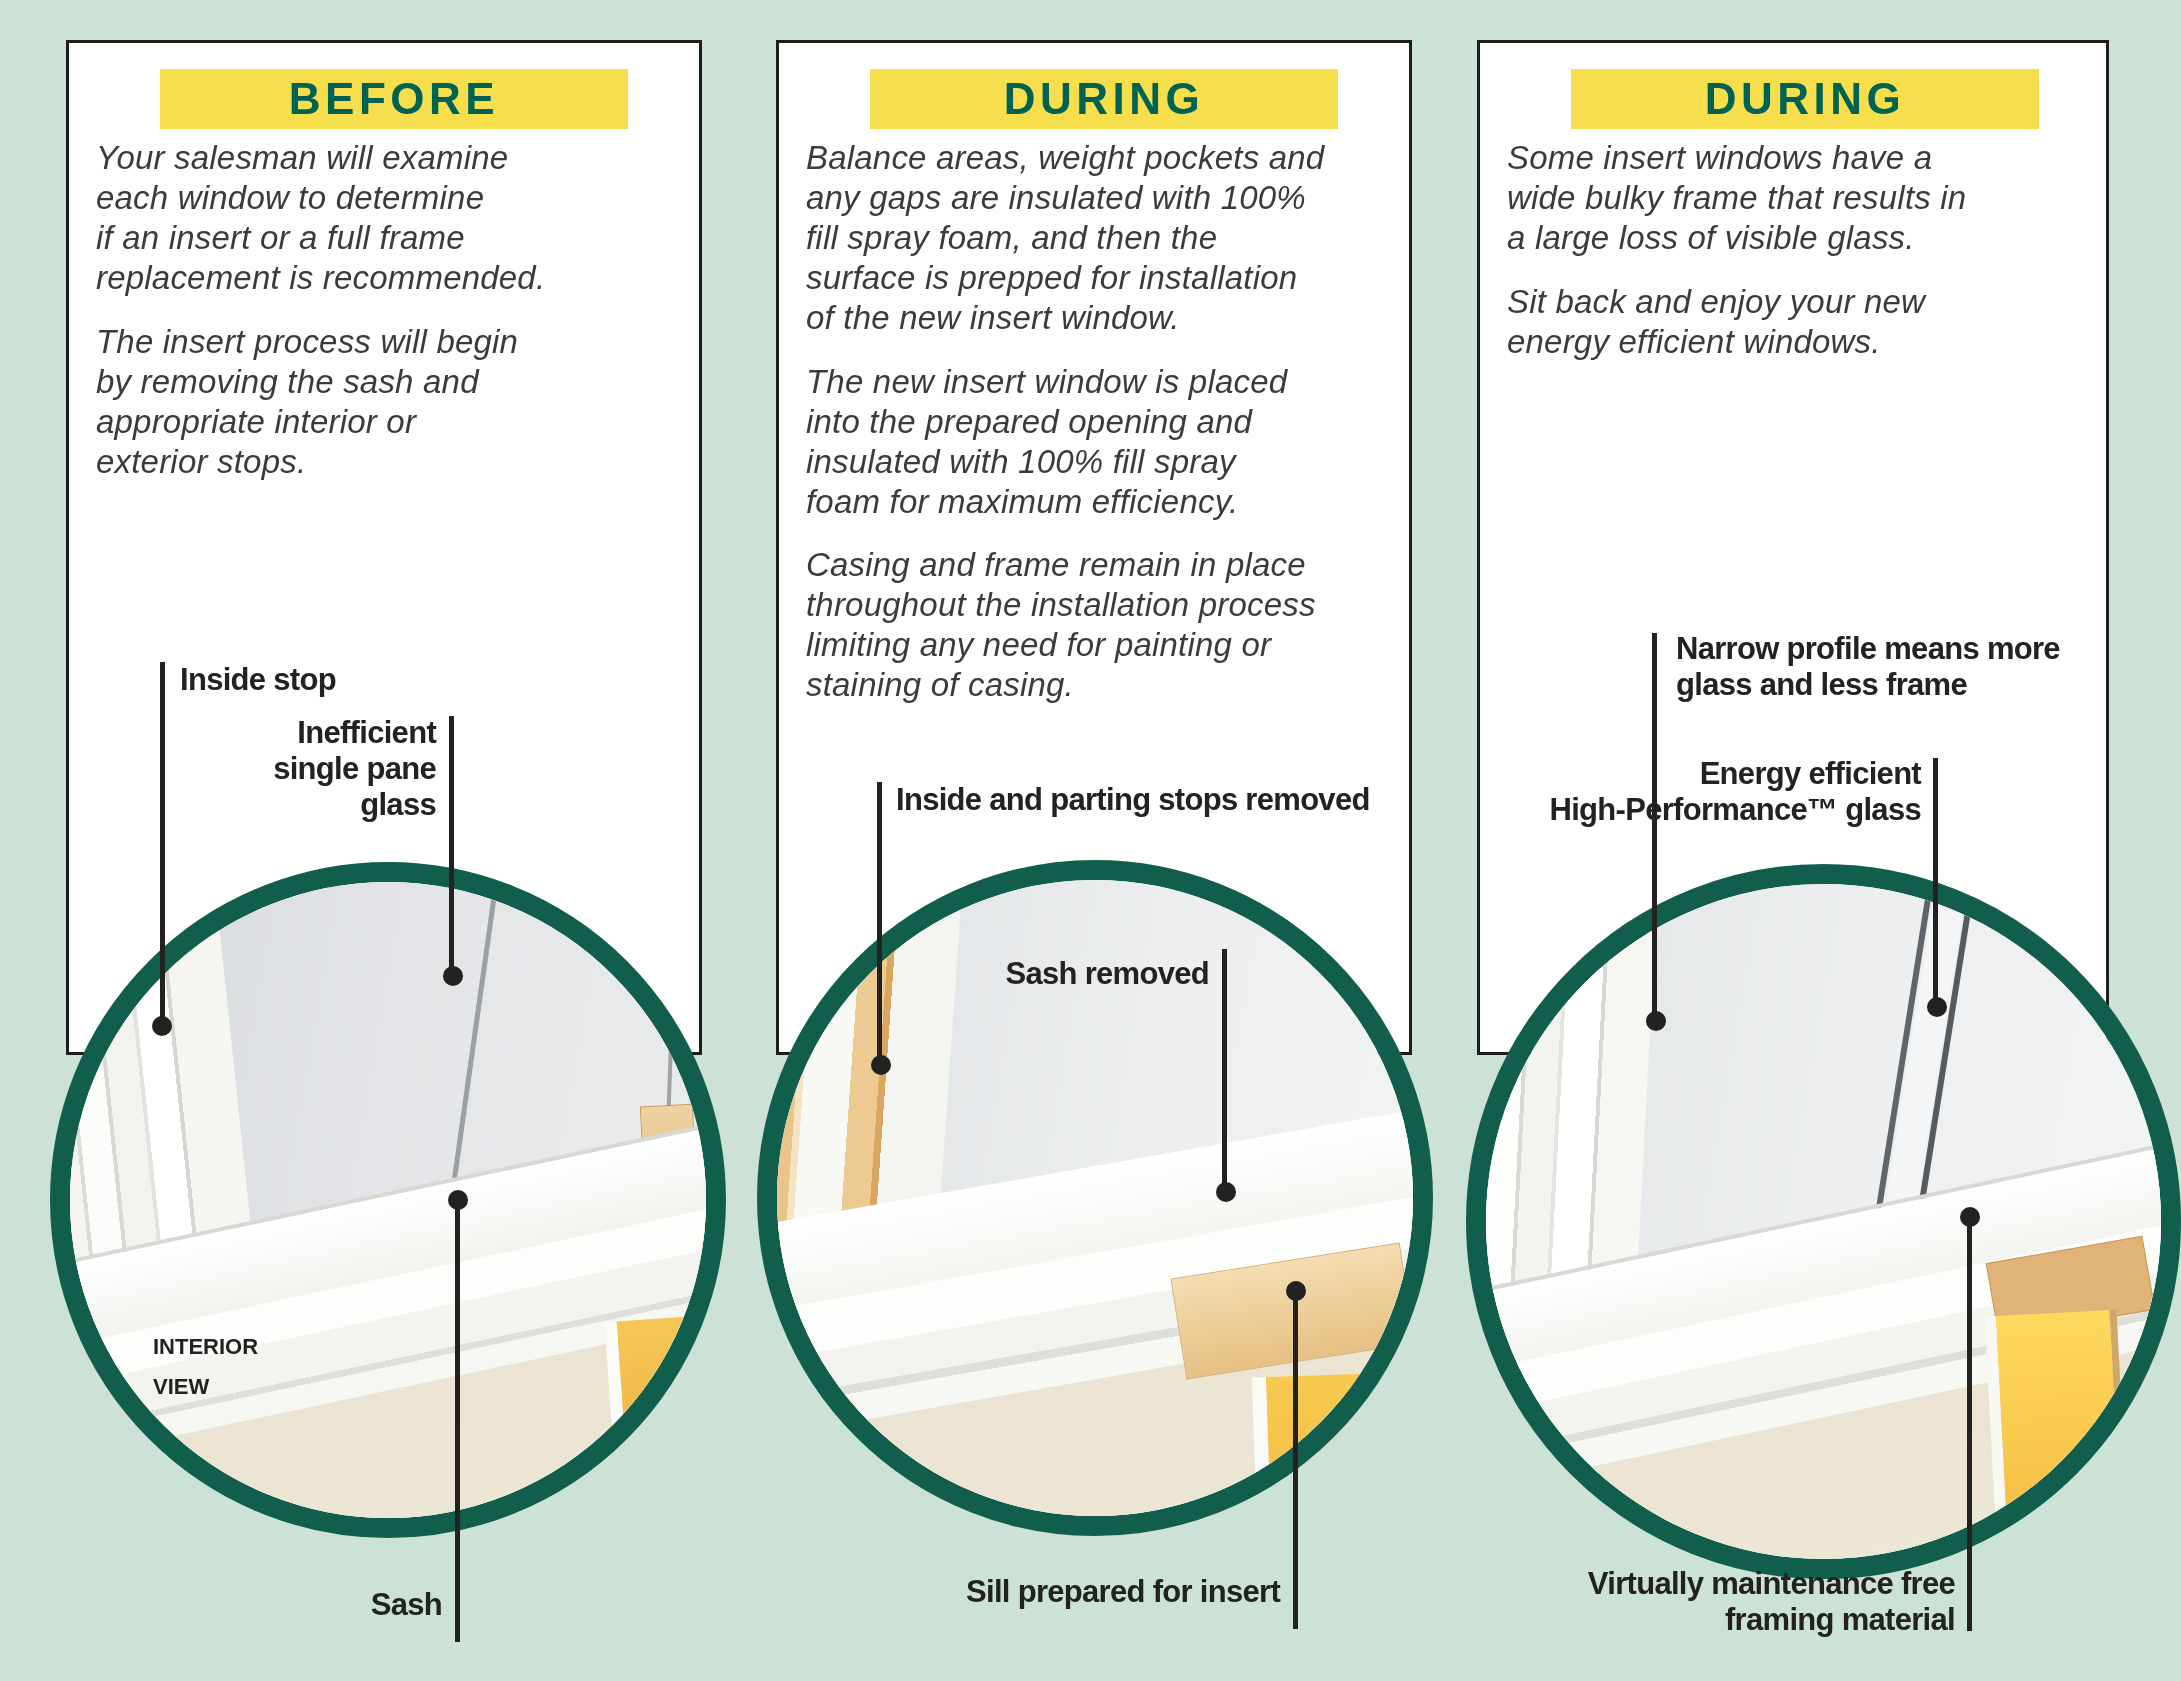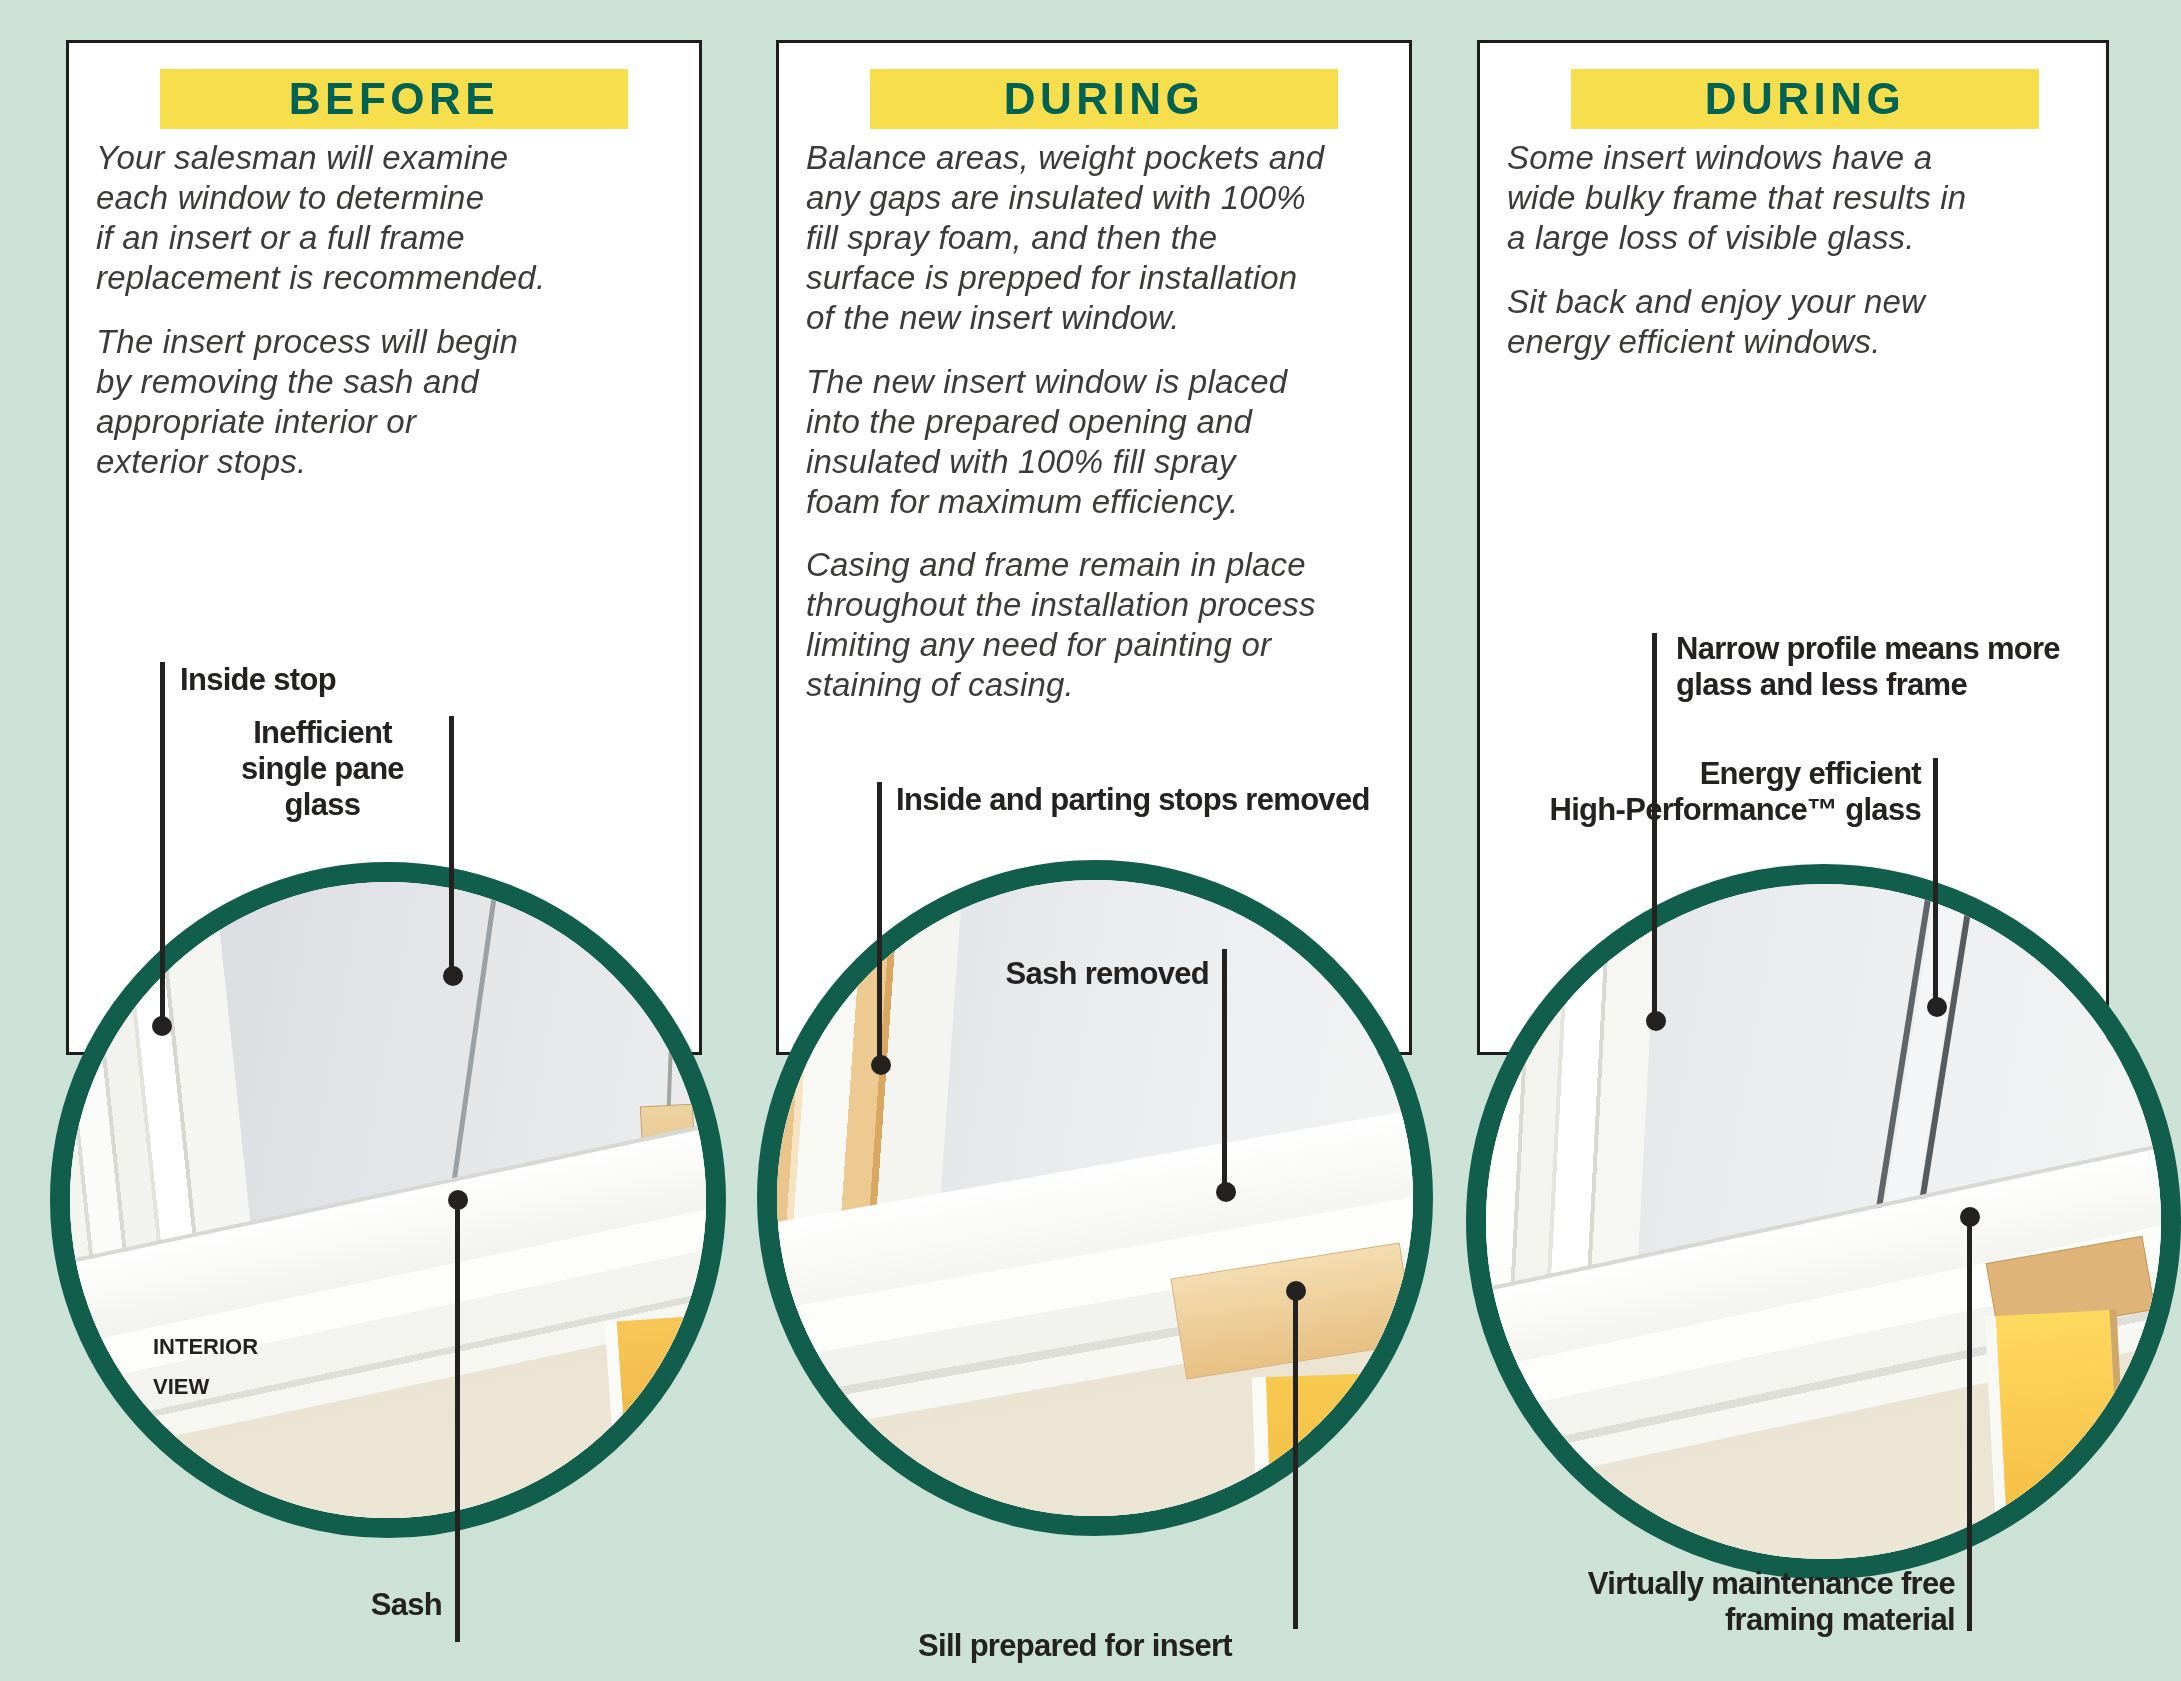--- a/index.html
+++ b/index.html
@@ -109,37 +109,37 @@
   .callout { position:absolute; font-weight:bold; font-size:31px; line-height:36px;
              letter-spacing:-0.7px; color:var(--callout-text,#232220);
              white-space:pre-line; z-index:11; }
 
   #lead-inside-stop   { left:160px;  top:662px;  height:364px; }
   #dot-inside-stop    { left:152px;  top:1016px; }
   #co-inside-stop     { left:180px;  top:662px;  }
 
   #lead-inefficient   { left:449px;  top:716px;  height:260px; }
   #dot-inefficient    { left:443px;  top:966px; }
-  #co-inefficient     { left:209px;  top:715px;  width:227px; text-align:center; }
+  #co-inefficient     { left:209px;  top:715px;  width:227px; text-align:right; }
 
   #lead-sash          { left:455px;  top:1200px; height:442px; }
   #dot-sash           { left:448px;  top:1190px; }
   #co-sash            { left:300px;  top:1587px; width:142px; text-align:right; }
 
   #lead-stops-removed { left:877px;  top:782px;  height:283px; }
   #dot-stops-removed  { left:871px;  top:1055px; }
   #co-stops-removed   { left:896px;  top:782px;  }
 
   #lead-sash-removed  { left:1222px; top:949px; height:243px; }
   #dot-sash-removed   { left:1216px; top:1182px; }
   #co-sash-removed    { left:927px; top:956px; width:282px; text-align:right; }
 
   #lead-sill-prepared { left:1293px; top:1291px; height:338px; }
   #dot-sill-prepared  { left:1286px; top:1281px; }
-  #co-sill-prepared   { left:918px; top:1628px; width:362px; text-align:left; }
+  #co-sill-prepared   { left:918px; top:1574px; width:362px; text-align:right; }
 
   #lead-narrow        { left:1652px; top:633px;  height:388px; }
   #dot-narrow         { left:1646px; top:1011px; }
   #co-narrow          { left:1676px; top:631px;  }
 
   #lead-energy        { left:1933px; top:758px;  height:249px; }
   #dot-energy         { left:1927px; top:997px; }
   #co-energy          { left:1536px; top:756px;  width:385px; text-align:right; }
 
   #lead-maintenance   { left:1967px; top:1217px; height:414px; }

